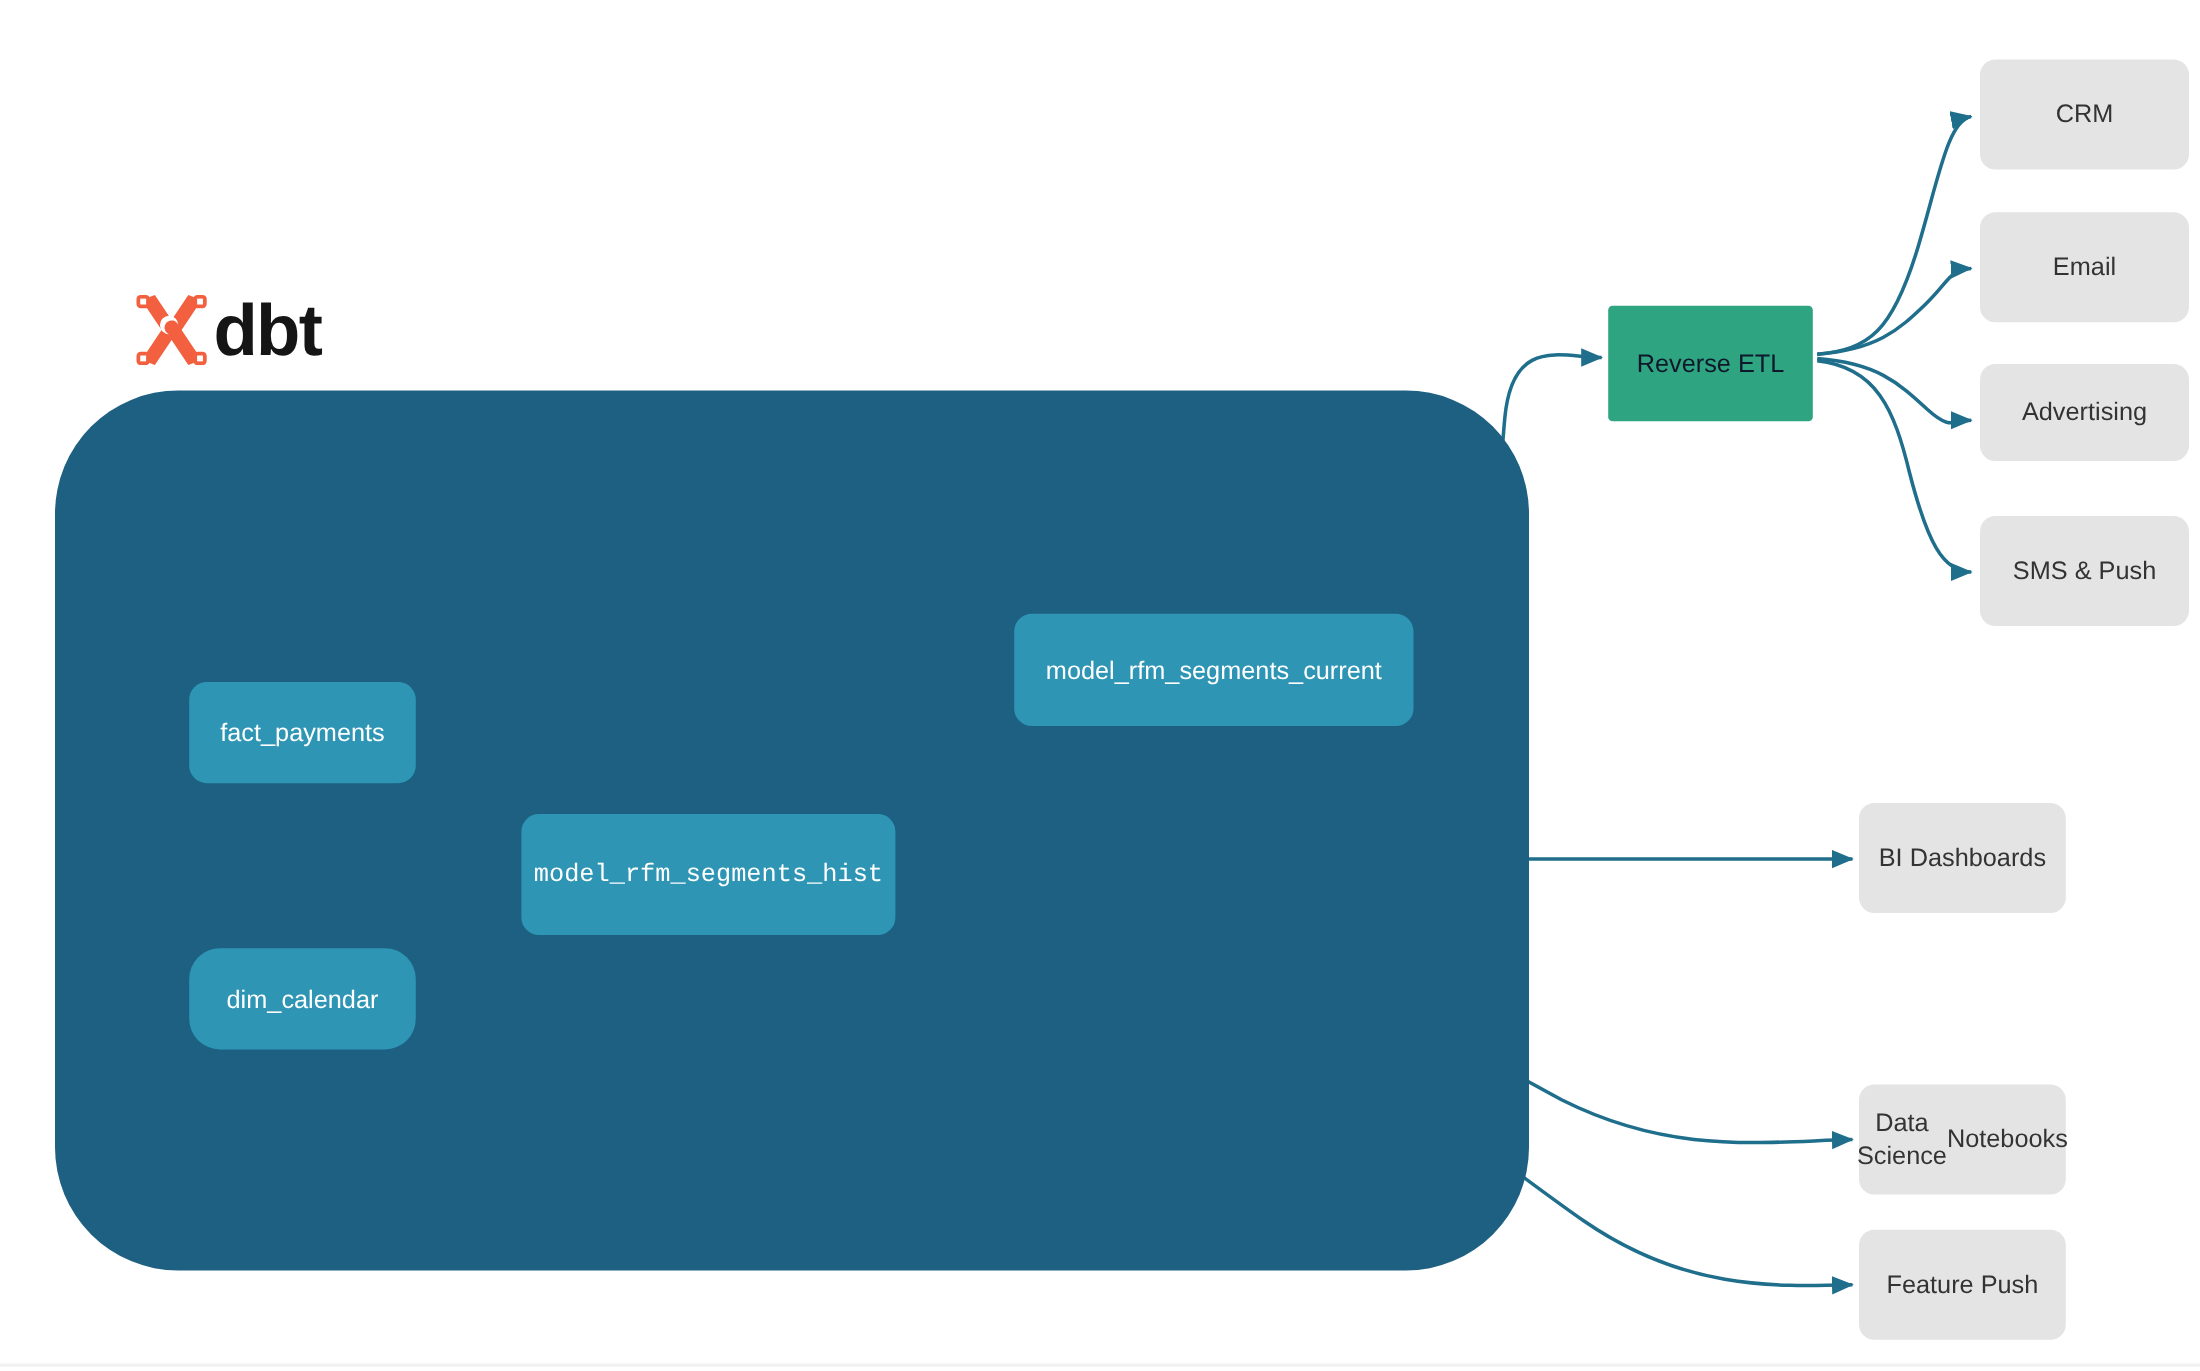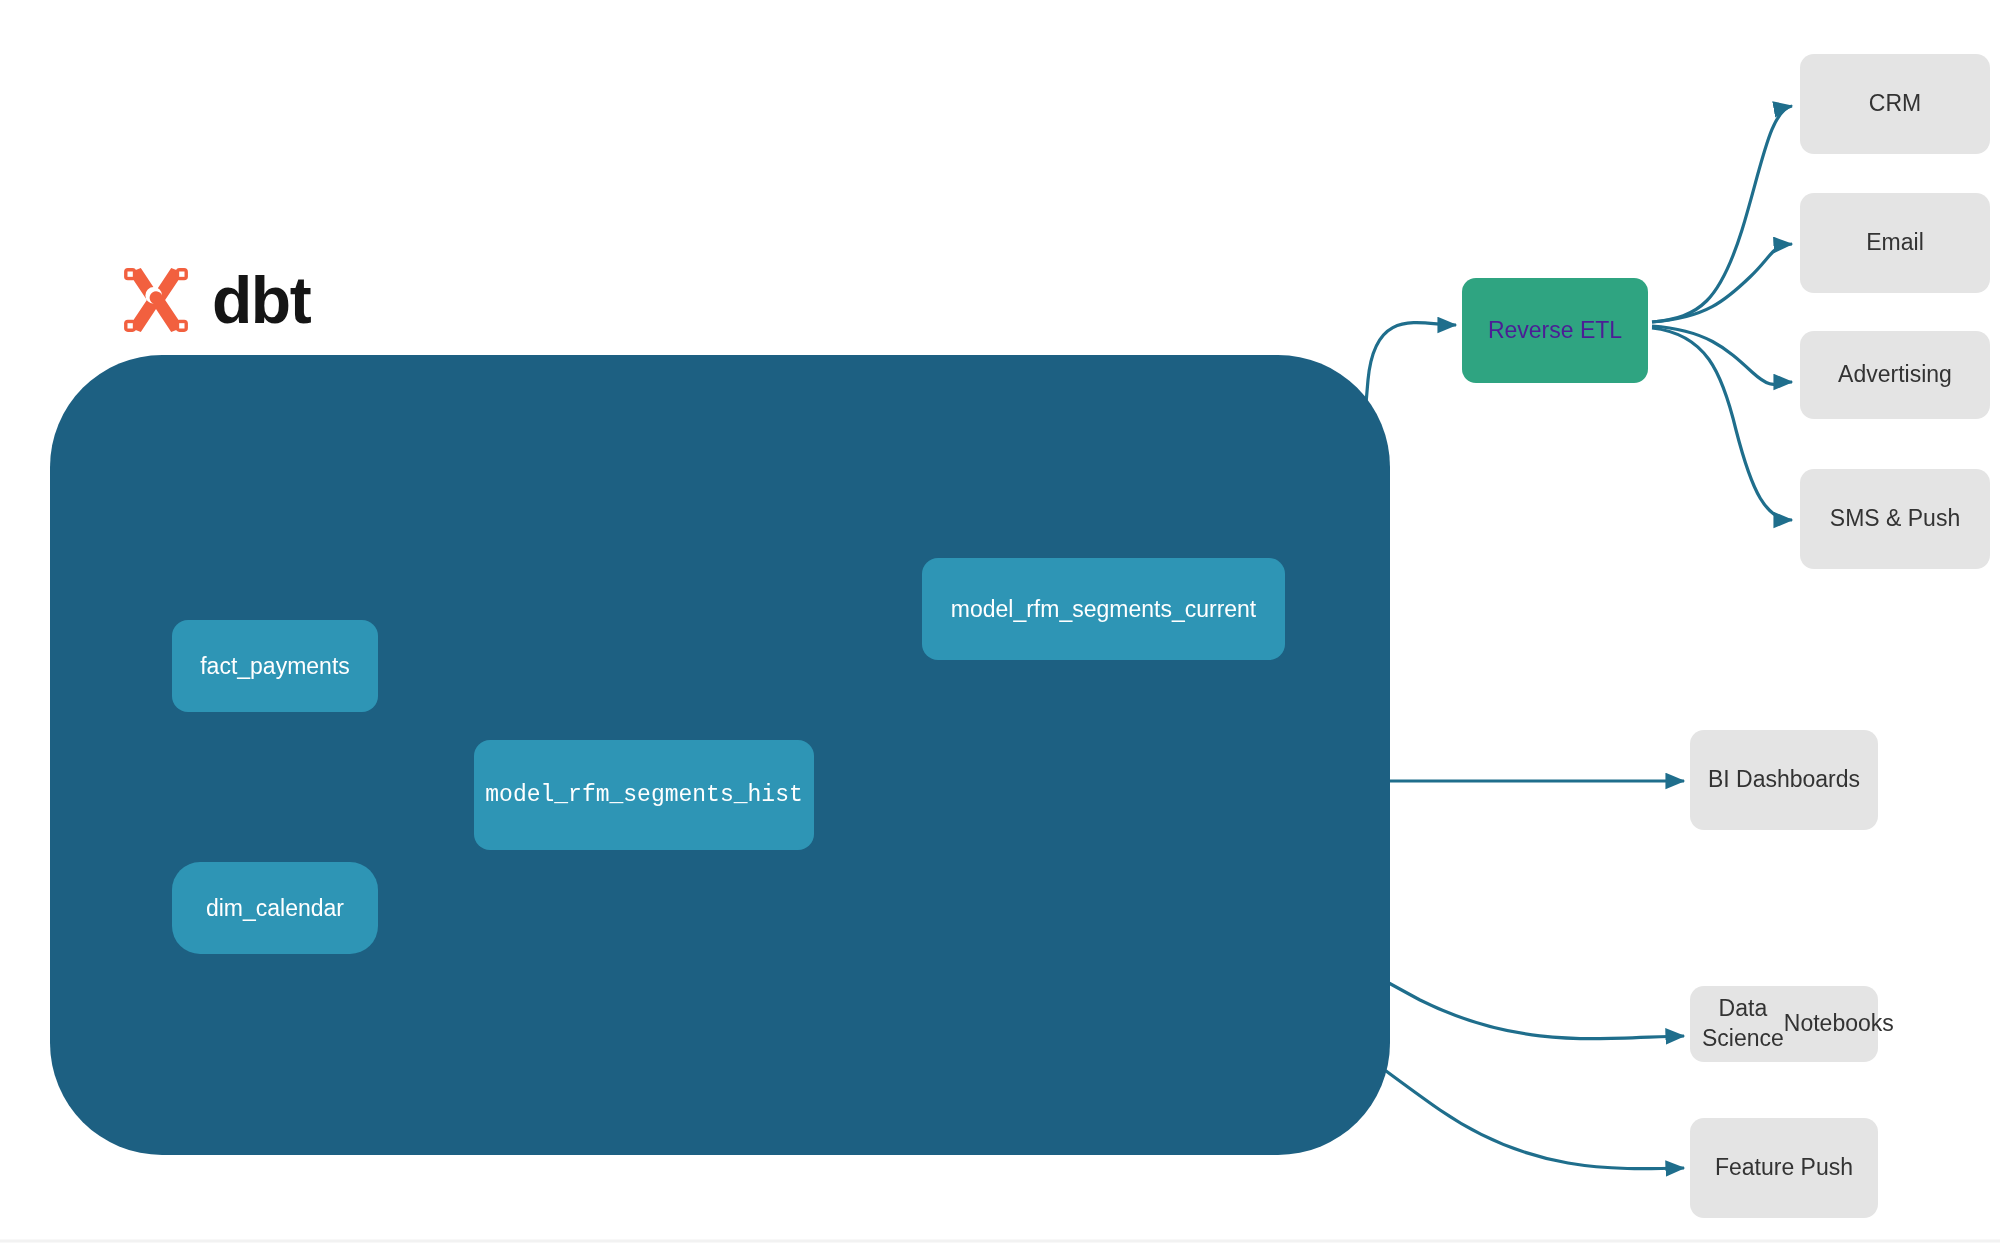--- a/index.html
+++ b/index.html
@@ -16,21 +16,20 @@
     font-family: "Liberation Sans", sans-serif;
   }
 
   
   #dbt-logo {
     position: absolute;
     left: 118px;
     top: 262px;
     display: flex;
     align-items: center;
-    gap: 18px;
   }
   #dbt-logo .mark { width: 76px; height: 76px; display: block; }
   #dbt-logo .wordmark {
     font-size: 66px;
     font-weight: 700;
     color: #151515;
     letter-spacing: -1.5px;
     line-height: 1;
   }
 
@@ -65,25 +64,25 @@
   #node-rfm-current     { left: 922px; top: 558px;  width: 363px; height: 102px; }
 
   
   #node-reverse-etl {
     position: absolute;
     left: 1462px;
     top: 278px;
     width: 186px;
     height: 105px;
     background: #2FA481;
-    border-radius: 14px;
+    border-radius: 4px;
     display: flex;
     align-items: center;
     justify-content: center;
-    color: #4c1d95;
+    color: #0f172a;
     font-size: 23px;
     box-sizing: border-box;
     padding: 4px 10px;
     text-align: center;
   }
 
   
   .dest-node {
     position: absolute;
     background: #E4E4E4;
@@ -96,21 +95,21 @@
     text-align: center;
     line-height: 1.3;
     box-sizing: border-box;
     padding: 6px 12px;
   }
   #dest-crm        { left: 1800px; top: 54px;   width: 190px; height: 100px; }
   #dest-email      { left: 1800px; top: 193px;  width: 190px; height: 100px; }
   #dest-advertising{ left: 1800px; top: 331px;  width: 190px; height: 88px; }
   #dest-sms-push   { left: 1800px; top: 469px;  width: 190px; height: 100px; }
   #dest-bi         { left: 1690px; top: 730px;  width: 188px; height: 100px; }
-  #dest-ds         { left: 1690px; top: 986px;  width: 188px; height: 76px; justify-content: space-between; }
+  #dest-ds         { left: 1690px; top: 986px;  width: 188px; height: 100px; }
   #dest-fs         { left: 1690px; top: 1118px; width: 188px; height: 100px; }
 
   
   #edges-under, #edges-over {
     position: absolute;
     left: 0; top: 0;
     width: 2000px;
     height: 1246px;
     pointer-events: none;
   }

